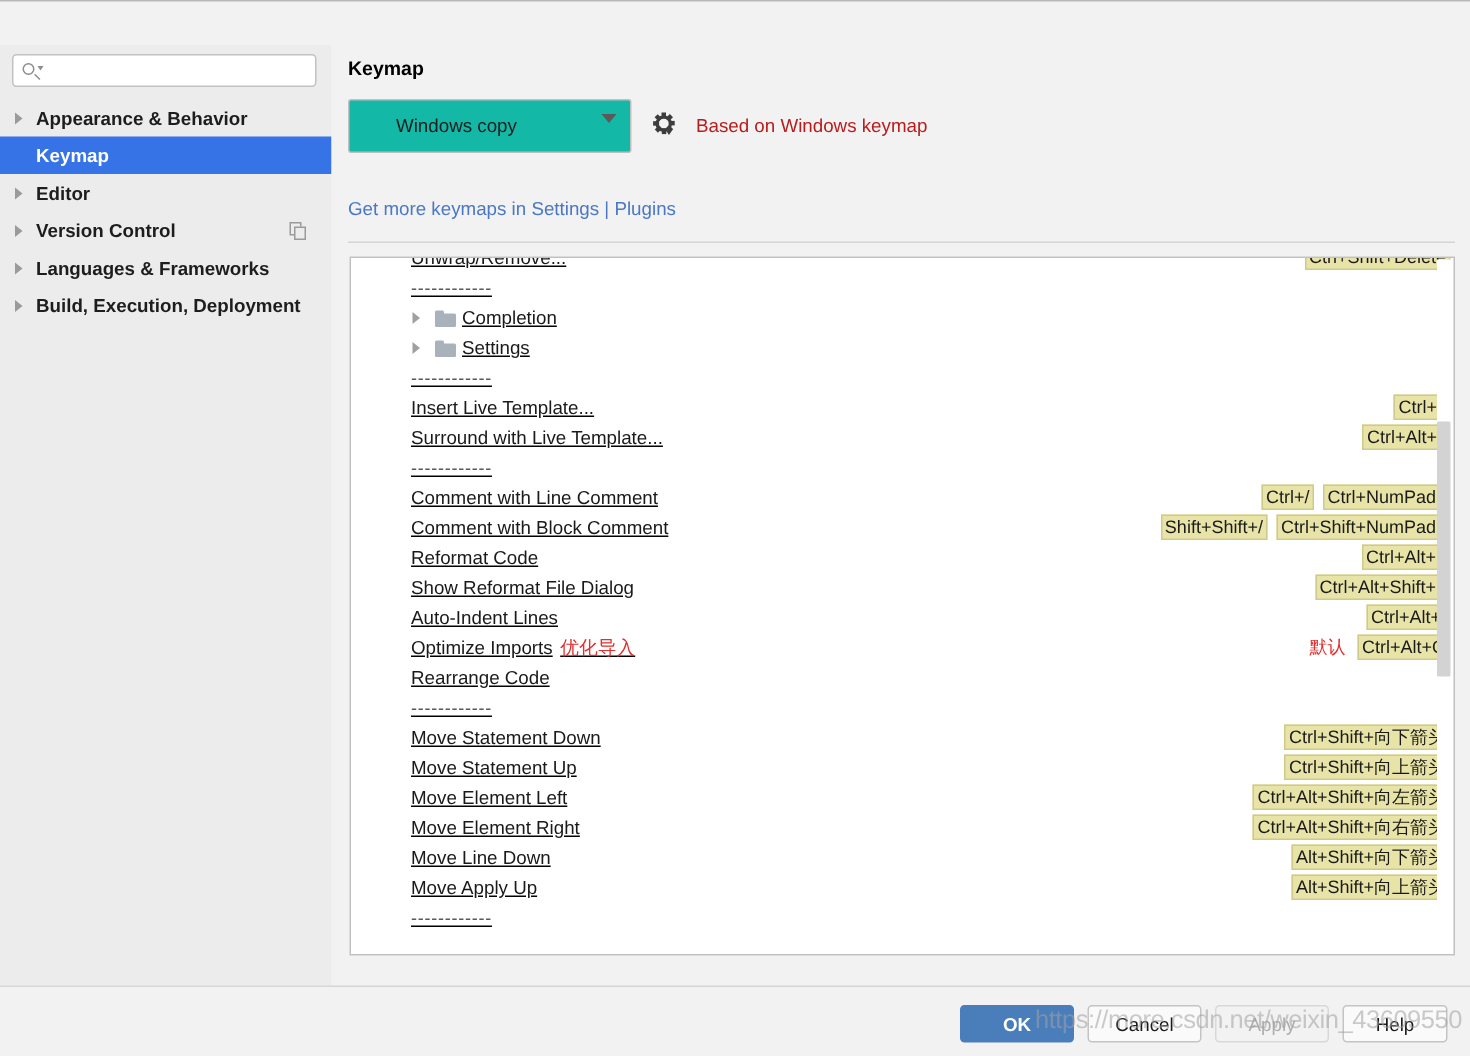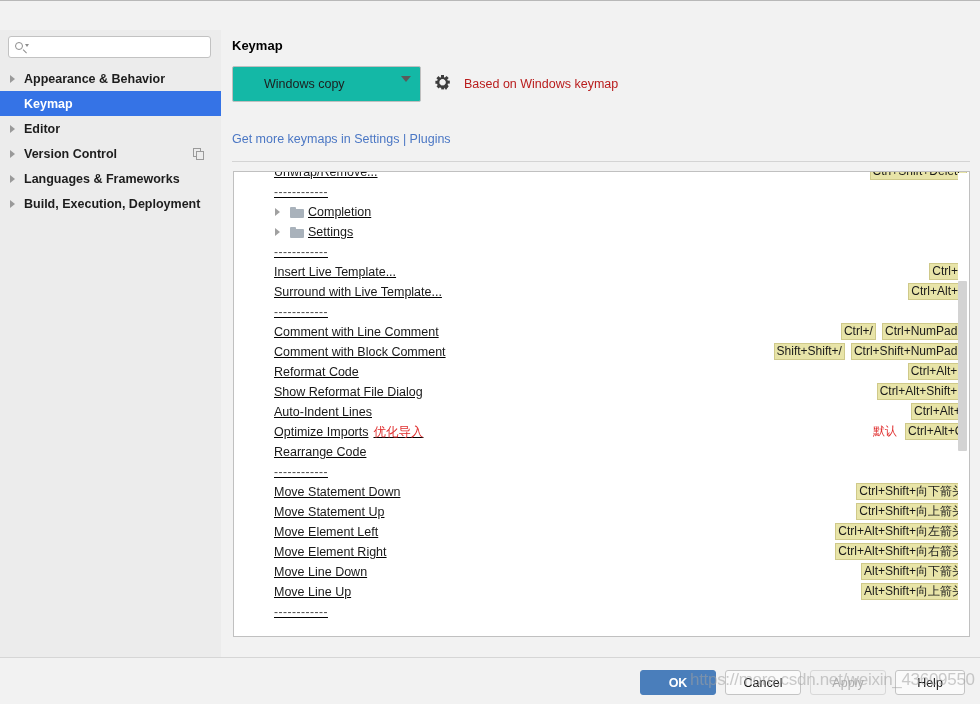--- a/index.html
+++ b/index.html
@@ -804,21 +804,21 @@
               <span class="kbd">Ctrl+Alt+Shift+向右箭头</span>
             </span>
           </div>
           <div class="tree-row">
             <span>Move Line Down</span>
             <span class="shortcut-holder">
               <span class="kbd">Alt+Shift+向下箭头</span>
             </span>
           </div>
           <div class="tree-row">
-            <span>Move Line Up</span>
+            <span>Move Apply Up</span>
             <span class="shortcut-holder">
               <span class="kbd">Alt+Shift+向上箭头</span>
             </span>
           </div>
           <div class="tree-row sep">
             <span>------------</span>
           </div>
         </div>
     </div>
     <div class="vscroll-track">

